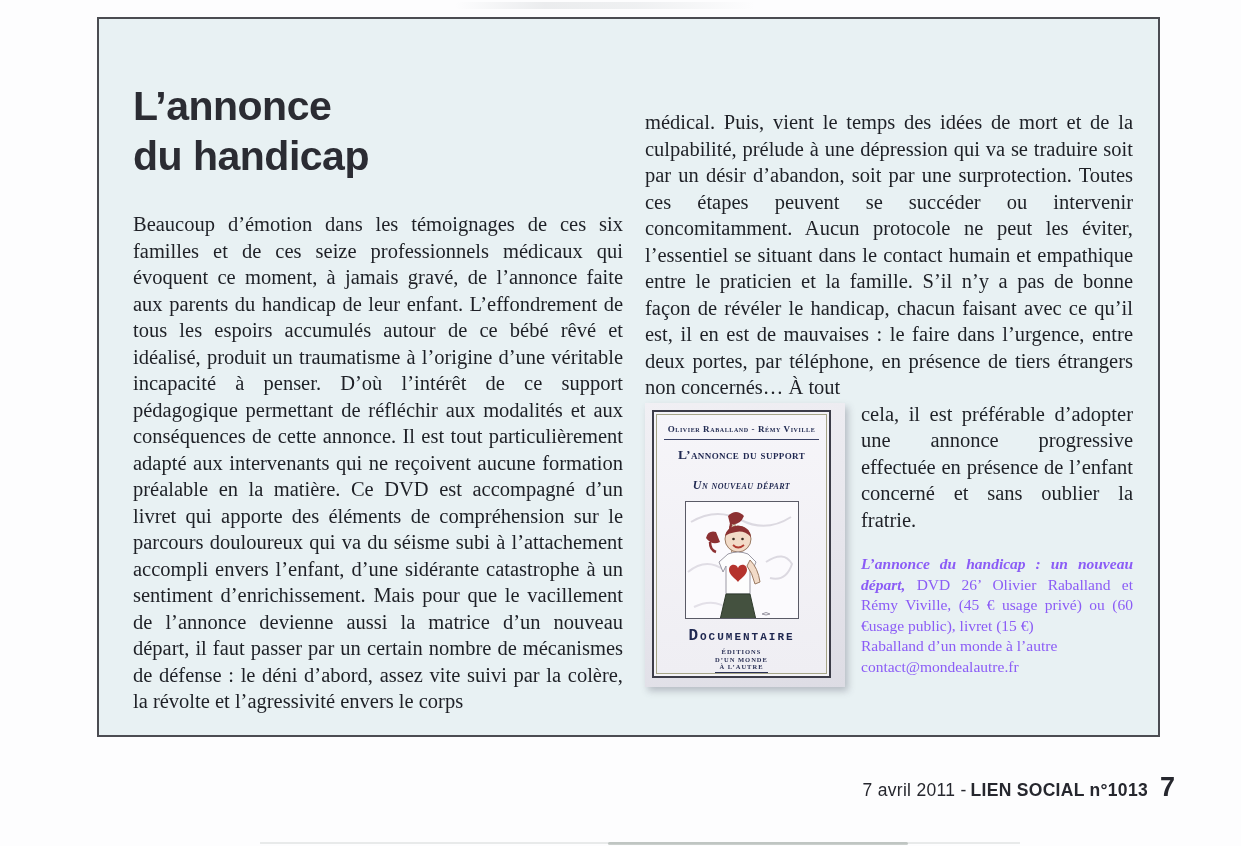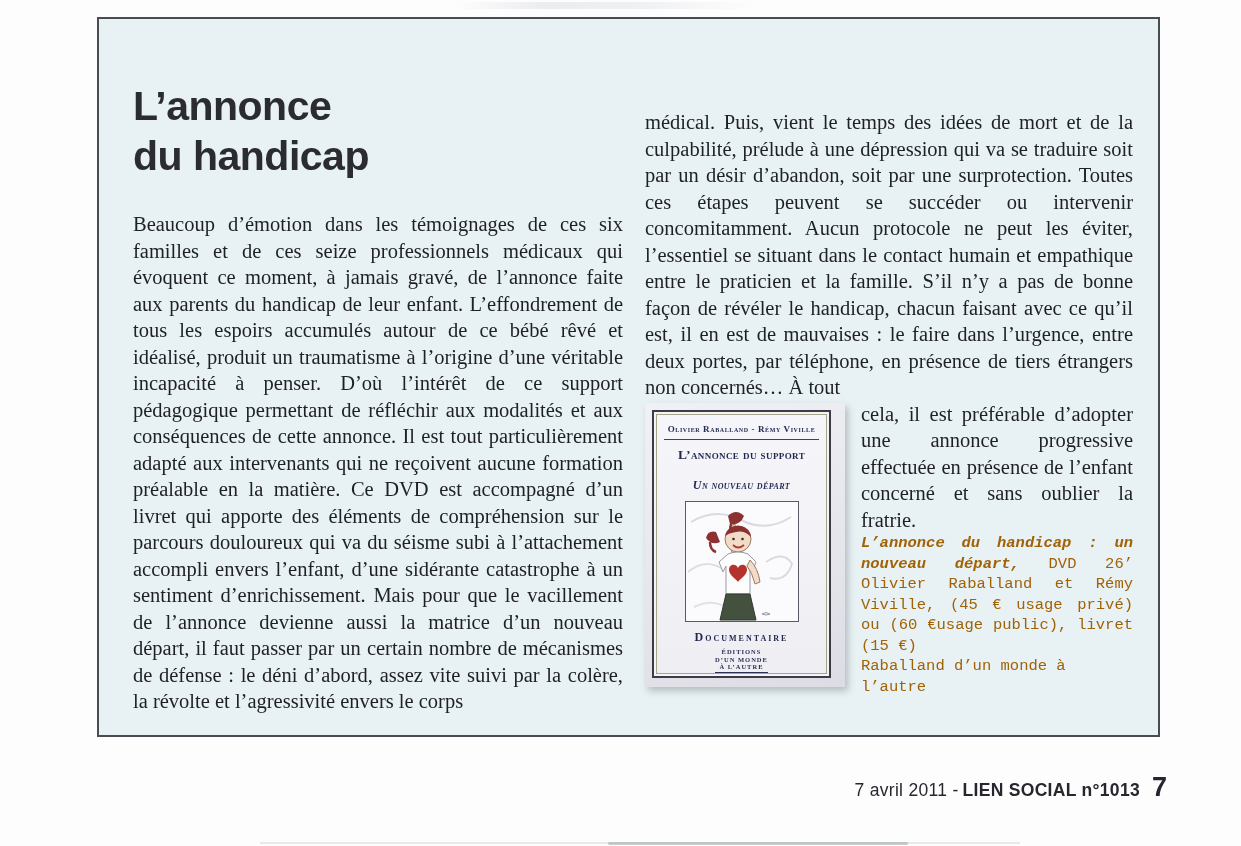--- a/index.html
+++ b/index.html
@@ -95,47 +95,48 @@
   }
   .dvd-art-frame{
     margin-top:8px;
     width:112px;height:126px;
     background:#fbfafd;
     border:1px solid #5a5a66;
     overflow:hidden;
   }
   .dvd-genre{
     margin-top:8px;
-    font-family:Liberation Serif, serif;
-    font-weight:700;font-size:12px;
+    font-family:Liberation Mono, monospace;
+    font-weight:700;font-size:16px;
     font-variant:small-caps;letter-spacing:2px;
     color:#1f2750;
   }
   .dvd-publisher{
     margin-top:3px;
     text-align:center;
     font-family:"Liberation Serif",serif;
     font-weight:700;font-size:6.5px;line-height:7.5px;
     letter-spacing:1px;
     color:#2a3055;
     text-transform:uppercase;
   }
   .dvd-publisher .pub-last{border-bottom:1px solid #2a3055;padding-bottom:1px;}
   
   .caption{
-    font-family:Liberation Mono, monospace;
+    margin-top:21px;
+    font-family:Liberation Serif, serif;
     font-size:15.5px;line-height:20.5px;
-    color:#a16207;
+    color:#8b5cf6;
   }
   .caption p{margin:0;text-align:justify;}
   .caption-title{font-weight:700;font-style:italic;}
   .caption-line{text-align:left;}
   
   .footer{
-    position:absolute;top:772px;right:74px;
+    position:absolute;top:772px;right:66px;
     display:flex;align-items:baseline;
     font-family:"Liberation Sans",sans-serif;
     color:#26272e;font-size:17.5px;
     letter-spacing:.3px;
   }
   .footer .issue{font-weight:700;margin-left:4px;}
   .footer .pageno{font-weight:700;font-size:27px;margin-left:12px;letter-spacing:0;}
   
   .scan-top{
     position:absolute;top:2px;left:455px;width:300px;height:7px;
@@ -220,20 +221,21 @@
           </div>
         </div>
       </div>
     </div>
 
     <p class="body-text" lang="fr">cela, il est préférable d’adopter une annonce progressive effectuée en présence de l’enfant concerné et sans oublier la fratrie.</p>
 
     <div class="caption">
       <p><span class="caption-title">L’annonce du handicap : un nouveau départ,</span><span> DVD 26’ Olivier Raballand et Rémy Viville, (45 € usage privé) ou (60 €usage public), livret (15 €)</span></p>
       <div class="caption-line">Raballand d’un monde à l’autre</div>
+      <div class="caption-line">contact@mondealautre.fr</div>
     </div>
   </div>
 
 </div>
 
 <div class="footer">
   <span>7 avril 2011 - </span>
   <span class="issue">LIEN SOCIAL n°1013</span>
   <span class="pageno">7</span>
 </div>

